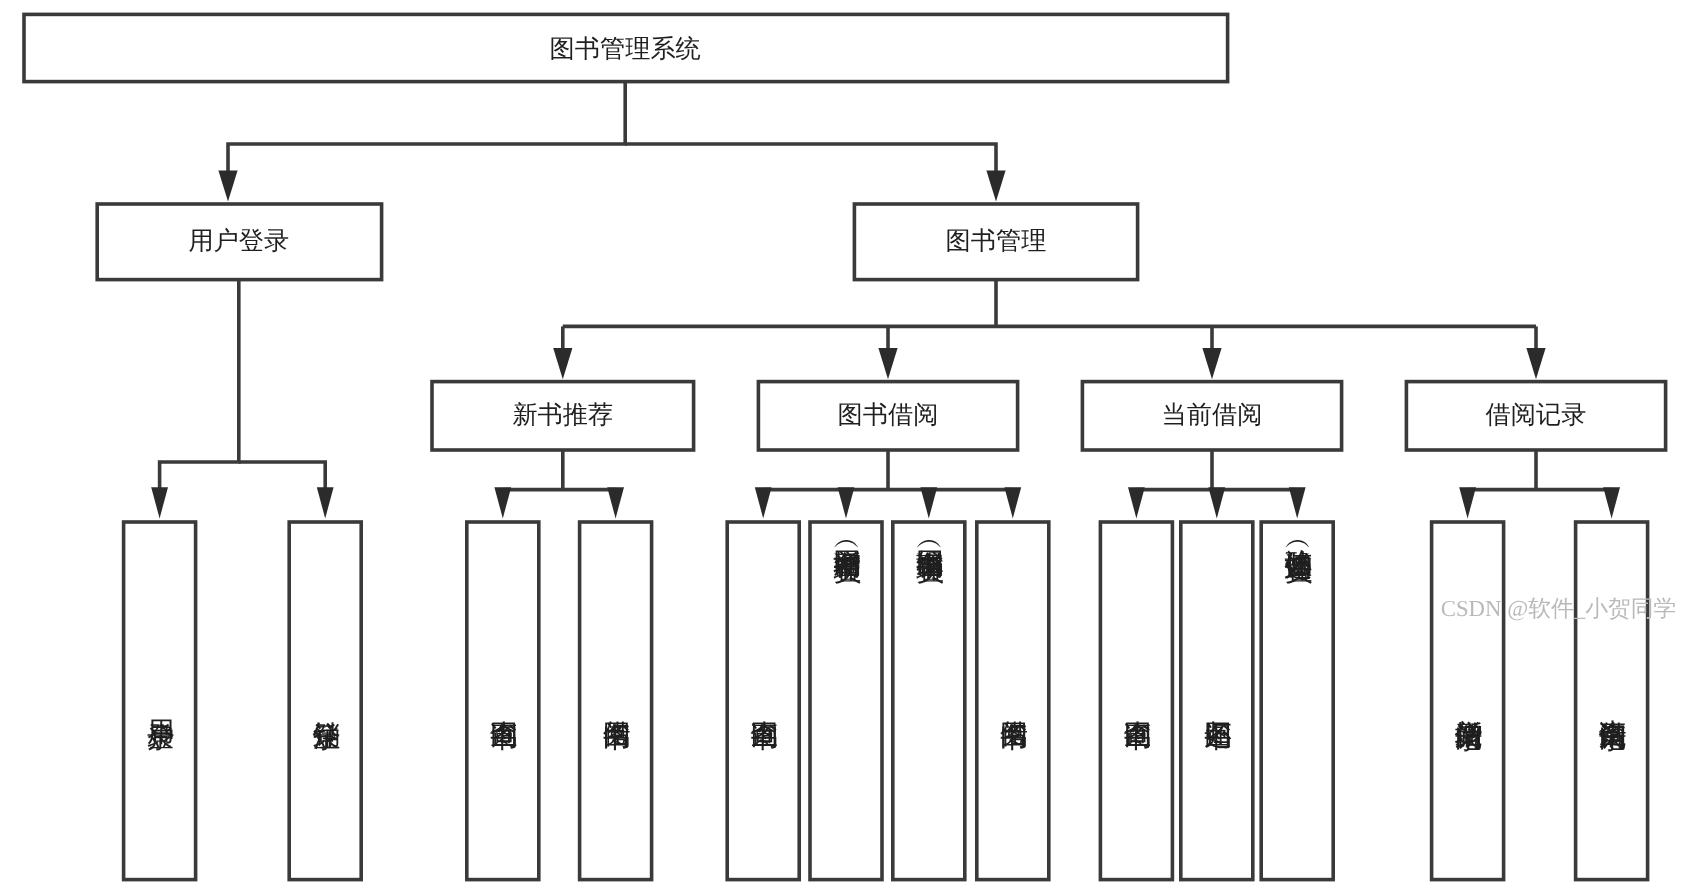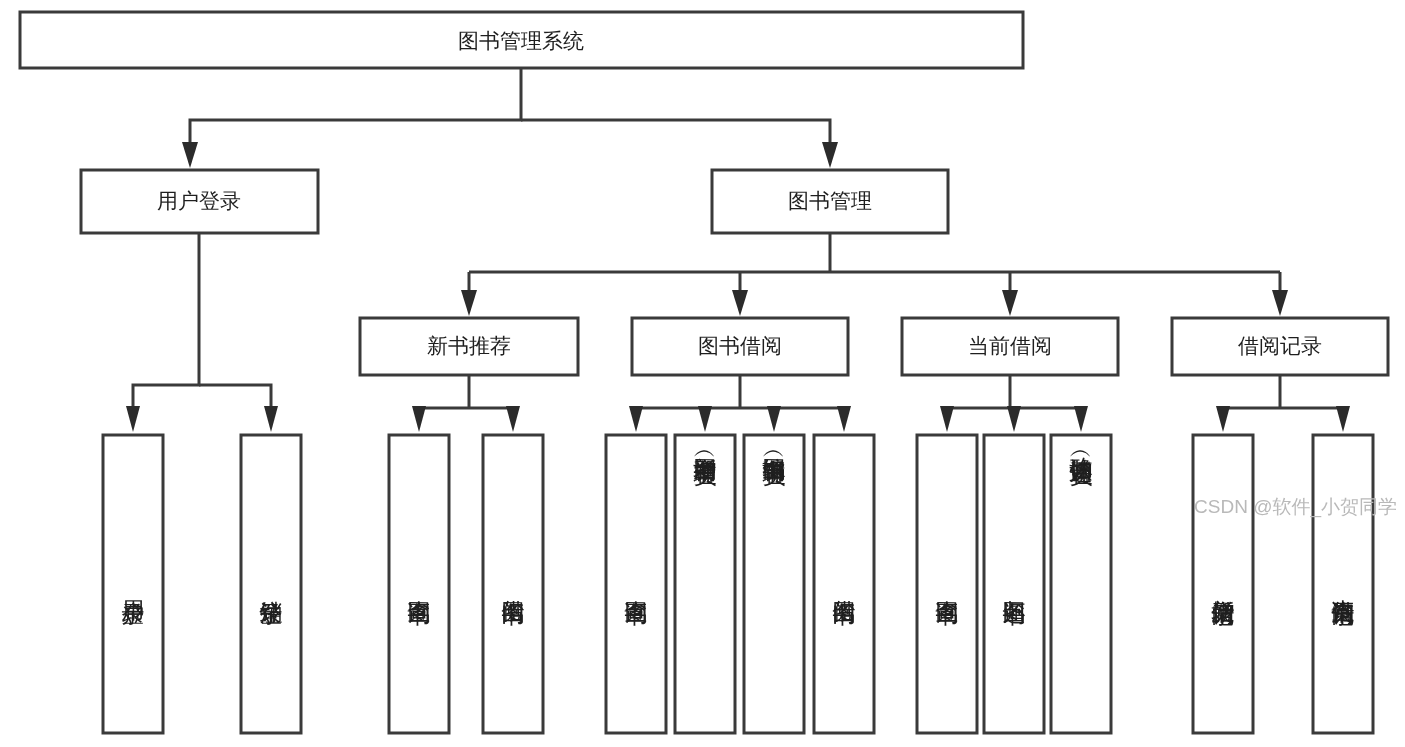--- a/index.html
+++ b/index.html
@@ -63,21 +63,21 @@
     position: absolute;
     display: flex;
     justify-content: center;
   }
   .leaf-cell.align-center { align-items: center; }
   .leaf-cell.align-top { align-items: flex-start; padding-top: 4px; box-sizing: border-box; }
   .watermark {
     position: absolute;
     right: 8px;
     bottom: 4px;
-    font-family: Liberation Sans, sans-serif;
+    font-family: Liberation Serif, serif;
     font-size: 19px;
     color: #b9b9b9;
     white-space: nowrap;
     user-select: none;
   }
 </style>
 </head>
 <body>
 
 <div id="diagram-root">

